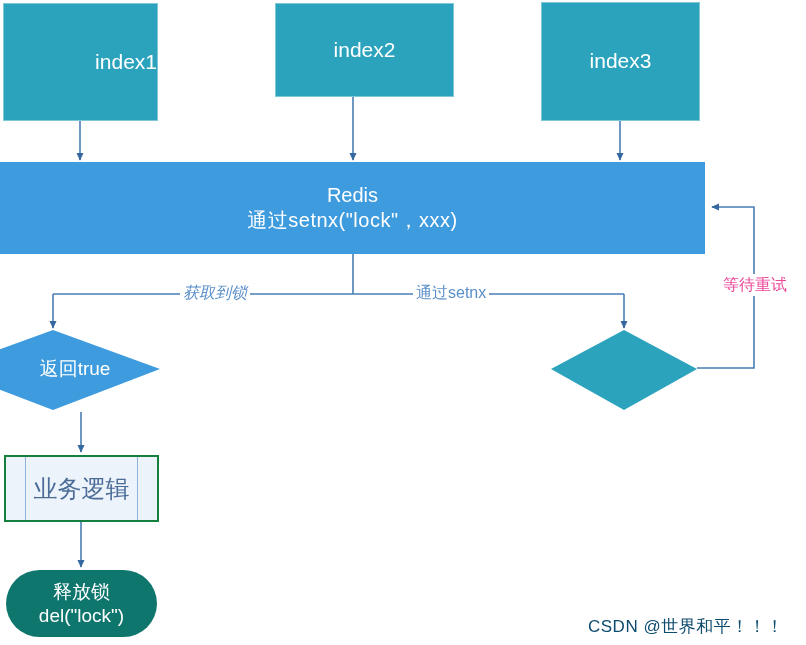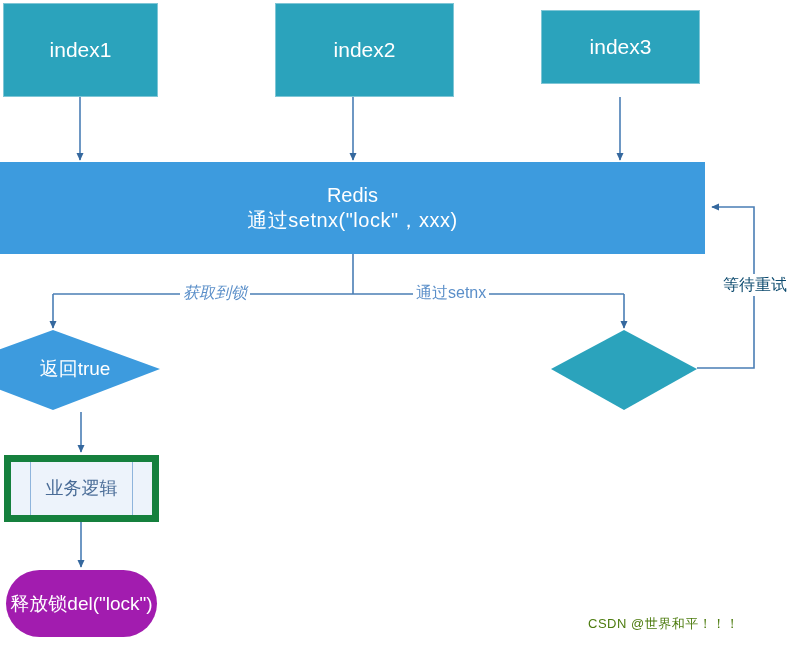--- a/index.html
+++ b/index.html
@@ -40,30 +40,30 @@
     font-size: 21px;
   }
   .node-rect-blue {
     background: #3D9BDE;
     font-size: 20px;
     flex-direction: column;
   }
   .node-rect-blue .l1 { font-size: 20px; }
   .node-rect-blue .l2 { font-size: 20px; letter-spacing: 0.5px; }
   .node-rounded {
-    background: #a21caf;
+    background: #0f766e;
     border-radius: 34px;
-    flex-direction: row;
+    flex-direction: column;
     font-size: 19px;
   }
   .node-process {
     background: #EDF3FB;
-    border: 7px solid #15803d;
+    border: 2px solid #15803d;
     color: #4A6C97;
-    font-size: 18px;
+    font-size: 24px;
   }
   .proc-bar {
     position: absolute;
     top: 0;
     bottom: 0;
     width: 1px;
     background: #8EB4DC;
   }
   .diamond-label {
     position: absolute;
@@ -79,32 +79,32 @@
     position: absolute;
     color: #5B8FC9;
     font-size: 16px;
     background: #ffffff;
     padding: 0 3px;
     white-space: nowrap;
     line-height: 1.1;
   }
   .edge-label-v {
     position: absolute;
-    color: #0c4a6e;
+    color: #ec4899;
     font-size: 16px;
     background: #ffffff;
     padding: 2px 1px;
     white-space: nowrap;
     text-align: center;
     line-height: 1.1;
   }
   .watermark {
     position: absolute;
-    color: #4d7c0f;
-    font-size: 13px;
+    color: #0c4a6e;
+    font-size: 17px;
     white-space: nowrap;
     letter-spacing: 0.5px;
   }
 </style>
 </head>
 <body>
 
 <div id="canvas">
 
   <svg class="svg-layer" viewBox="0 0 806 645" xmlns="http://www.w3.org/2000/svg">
@@ -131,29 +131,29 @@
 
     <path d="M624,294 L624,328" stroke="#4A7EB5" stroke-width="1.6" fill="none" marker-end="url(#arrowSolid)"></path>
 
     <path d="M81,412 L81,452" stroke="#4A7EB5" stroke-width="1.6" fill="none" marker-end="url(#arrowSolid)"></path>
 
     <path d="M81,522 L81,567" stroke="#4A7EB5" stroke-width="1.6" fill="none" marker-end="url(#arrowSolid)"></path>
 
     <path d="M697,368 L754,368 L754,207 L712,207" stroke="#4A7EB5" stroke-width="1.6" fill="none" marker-end="url(#arrowSolidLeft)"></path>
   </svg>
 
-  <div class="node node-rect-teal" style="left:3px; top:3px; width:155px; height:94px;">
+  <div class="node node-rect-teal" style="left:3px; top:3px; width:155px; height:118px;justify-content:flex-end;">
     <span>index1</span>
   </div>
 
   <div class="node node-rect-teal" style="left:275px; top:3px; width:179px; height:94px;">
     <span>index2</span>
   </div>
 
-  <div class="node node-rect-teal" style="left:541px; top:10px; width:159px; height:74px;">
+  <div class="node node-rect-teal" style="left:541px; top:2px; width:159px; height:119px;">
     <span>index3</span>
   </div>
 
   <div class="node node-rect-blue" style="left:0px; top:162px; width:705px; height:92px;">
     <span class="l1">Redis</span>
     <span class="l2">通过setnx("lock"，xxx)</span>
   </div>
 
   <div class="edge-label" style="left:180px; top:284px;font-style:italic;">获取到锁</div>
 

